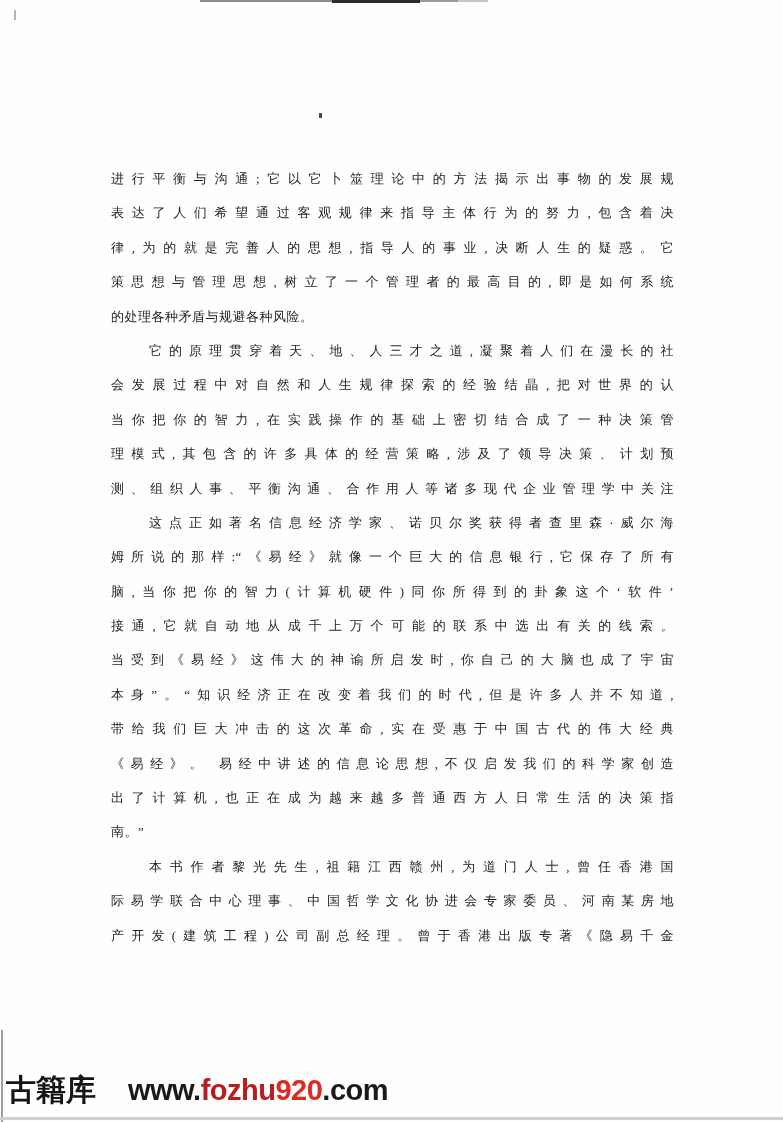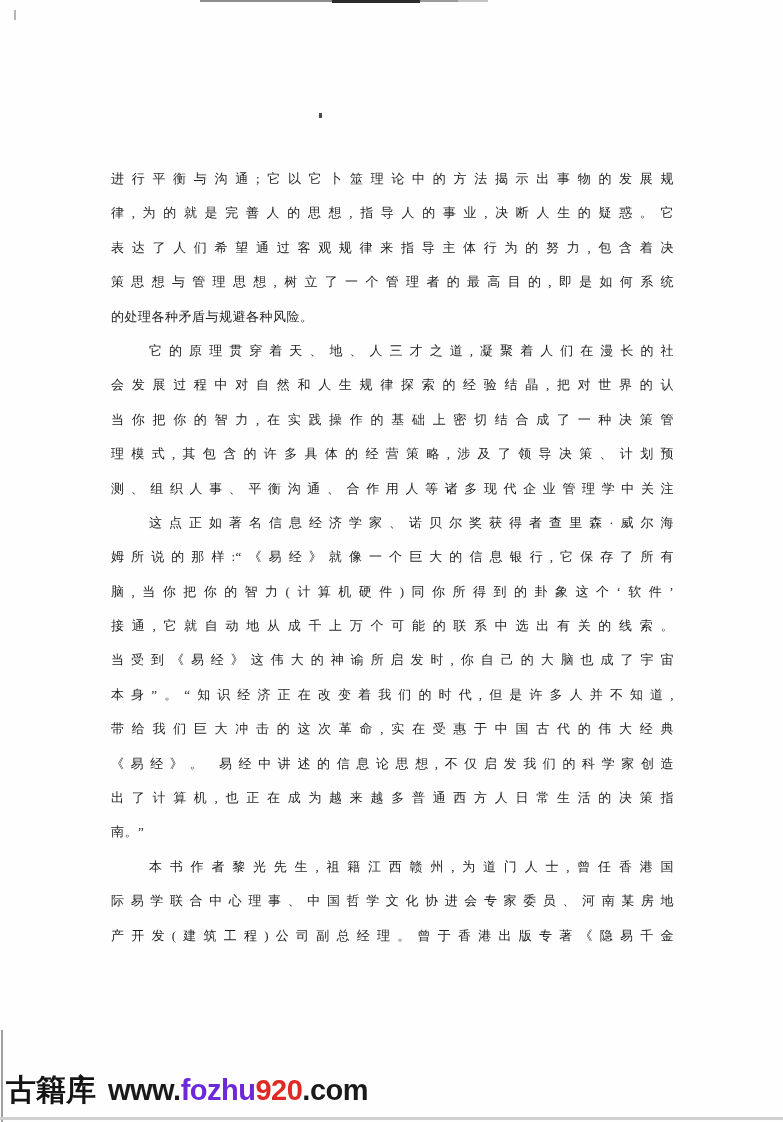--- a/index.html
+++ b/index.html
@@ -41,20 +41,21 @@
   .speck-1 { left: 14px;  top: 10px;  width: 2px; height: 10px; background: #b5b5b5; }
   .speck-2 { left: 319px; top: 113px; width: 3px; height: 5px;  background: #4a4a4a; }
   .left-edge   { left: 1px; top: 1030px; width: 2px; height: 92px; background: #a0a0a0; }
   .bottom-edge { left: 0; top: 1117px; width: 783px; height: 3px; background: #cfcfcf; }
   
   .watermark {
     position: absolute;
     left: 6px; top: 1070px; height: 44px;
     display: flex; align-items: baseline;
     white-space: nowrap;
+    gap: 20px;
   }
   .wm-cjk {
     font-family: "Liberation Sans", sans-serif;
     font-weight: bold;
     font-size: 30px;
     color: #141414;
     margin-right: 12px;
   }
   .wm-url {
     font-family: "Liberation Sans", sans-serif;
@@ -70,22 +71,22 @@
 
   <div class="artifact top-a1"></div>
   <div class="artifact top-a2"></div>
   <div class="artifact top-a3"></div>
   <div class="artifact top-a4"></div>
   <div class="artifact speck-1"></div>
   <div class="artifact speck-2"></div>
 
   <div id="text-block">
       <div class="line full">进行平衡与沟通;它以它卜筮理论中的方法揭示出事物的发展规</div>
+      <div class="line full">表达了人们希望通过客观规律来指导主体行为的努力,包含着决</div>
       <div class="line full">律,为的就是完善人的思想,指导人的事业,决断人生的疑惑。它</div>
-      <div class="line full">表达了人们希望通过客观规律来指导主体行为的努力,包含着决</div>
       <div class="line full">策思想与管理思想,树立了一个管理者的最高目的,即是如何系统</div>
       <div class="line">的处理各种矛盾与规避各种风险。</div>
       <div class="line full indent">它的原理贯穿着天、地、人三才之道,凝聚着人们在漫长的社</div>
       <div class="line full">会发展过程中对自然和人生规律探索的经验结晶,把对世界的认</div>
       <div class="line full">当你把你的智力,在实践操作的基础上密切结合成了一种决策管</div>
       <div class="line full">理模式,其包含的许多具体的经营策略,涉及了领导决策、计划预</div>
       <div class="line full">测、组织人事、平衡沟通、合作用人等诸多现代企业管理学中关注</div>
       <div class="line full indent">这点正如著名信息经济学家、诺贝尔奖获得者查里森·威尔海</div>
       <div class="line full">姆所说的那样:“《易经》就像一个巨大的信息银行,它保存了所有</div>
       <div class="line full">脑,当你把你的智力(计算机硬件)同你所得到的卦象这个‘软件’</div>
@@ -96,19 +97,19 @@
       <div class="line full">《易经》。 易经中讲述的信息论思想,不仅启发我们的科学家创造</div>
       <div class="line full">出了计算机,也正在成为越来越多普通西方人日常生活的决策指</div>
       <div class="line">南。”</div>
       <div class="line full indent">本书作者黎光先生,祖籍江西赣州,为道门人士,曾任香港国</div>
       <div class="line full">际易学联合中心理事、中国哲学文化协进会专家委员、河南某房地</div>
       <div class="line full">产开发(建筑工程)公司副总经理。曾于香港出版专著《隐易千金</div>
     </div>
 
   <div class="watermark">
     <span class="wm-cjk">古籍库</span>
-    <span class="wm-url" id="wm-url"><span style="color: rgb(26, 26, 26);">www.</span><span style="color: #6d28d9;">fozhu</span><span style="color: rgb(221, 42, 35);">920</span><span style="color: rgb(26, 26, 26);">.com</span></span>
+    <span class="wm-url" id="wm-url"><span style="color: rgb(26, 26, 26);">www.</span><span style="color: #b91c1c;">fozhu</span><span style="color: rgb(221, 42, 35);">920</span><span style="color: rgb(26, 26, 26);">.com</span></span>
   </div>
 
   <div class="artifact left-edge"></div>
   <div class="artifact bottom-edge"></div>
 
 </div>
 
 </body></html>

